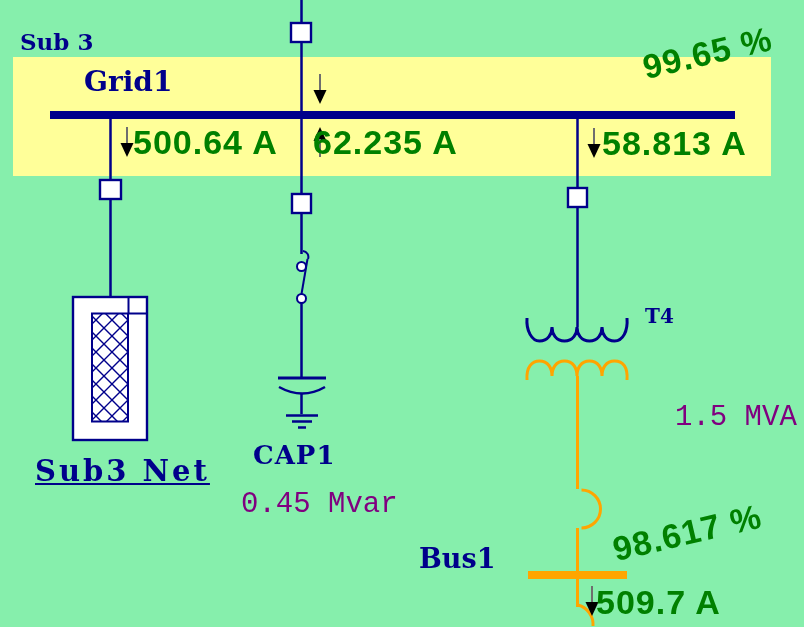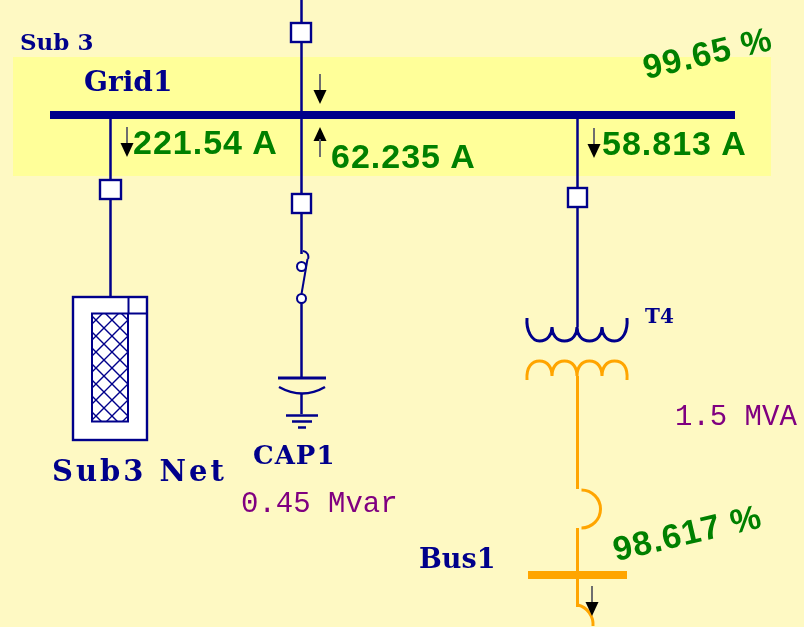--- a/index.html
+++ b/index.html
@@ -1,17 +1,17 @@
 <!DOCTYPE html>
 <html><head>
 <meta charset="utf-8">
 <style>
   html,body{margin:0;padding:0;background:#fff;}
   .canvas{
-    position:relative;width:804px;height:627px;background:#fef9c3;
+    position:relative;width:804px;height:627px;background:#86efac;
     overflow:hidden;font-family:"Liberation Sans",sans-serif;
   }
   .hl{position:absolute;left:13px;top:57px;width:758px;height:119px;background:#FFFF99;z-index:0;}
   svg.gfx{position:absolute;left:0;top:0;z-index:1;}
   .txt{position:absolute;line-height:1;white-space:pre;z-index:2;}
   .lbl{font-family:"DejaVu Serif","Liberation Serif",serif;font-weight:bold;color:#00008B;}
   .val{font-family:"Liberation Sans",sans-serif;font-weight:bold;color:#008000;font-size:34px;letter-spacing:1px;}
   .pct{transform:rotate(-13deg);transform-origin:0 100%;}
   .rating{font-family:"Liberation Mono",monospace;color:#800080;font-size:29px;}
 </style>
@@ -112,34 +112,35 @@
     </g>
   </svg>
 
   <div class="txt lbl" style="left:20px;top:30px;font-size:23px;">Sub 3</div>
 
   <div class="txt lbl" style="left:84px;top:68px;font-size:28px;">Grid1</div>
 
   <div class="txt val pct" style="left:647px;top:50px;">99.65 %</div>
 
 
-  <div class="txt val" style="left:133px;top:125px;">221.54 A</div>
+  <div class="txt val" style="left:133px;top:125px;">500.64 A</div>
 
-  <div class="txt val" style="left:331px;top:125px;margin-top:14px;">62.235 A</div>
+  <div class="txt val" style="left:313px;top:125px;">62.235 A</div>
 
   <div class="txt val" style="left:602px;top:126px;">58.813 A</div>
 
-  <div class="txt lbl" style="left:52px;top:457px;font-size:29px;letter-spacing:3px;">Sub3 Net</div>
+  <div class="txt lbl" style="left:35px;top:457px;font-size:29px;letter-spacing:3px;text-decoration:underline;">Sub3 Net</div>
 
   <div class="txt lbl" style="left:253px;top:442px;font-size:26px;letter-spacing:1px;">CAP1</div>
 
   <div class="txt rating" style="left:241px;top:490px;">0.45 Mvar</div>
 
   <div class="txt lbl" style="left:645px;top:306px;font-size:20px;">T4</div>
 
   <div class="txt rating" style="left:675px;top:367px;margin-top:36px;">1.5 MVA</div>
 
   <div class="txt lbl" style="left:419px;top:545px;font-size:27px;">Bus1</div>
 
   <div class="txt val pct" style="left:617px;top:532px;">98.617 %</div>
 
+  <div class="txt val" style="left:596px;top:585px;">509.7 A</div>
 
 </div>
 
 </body></html>

